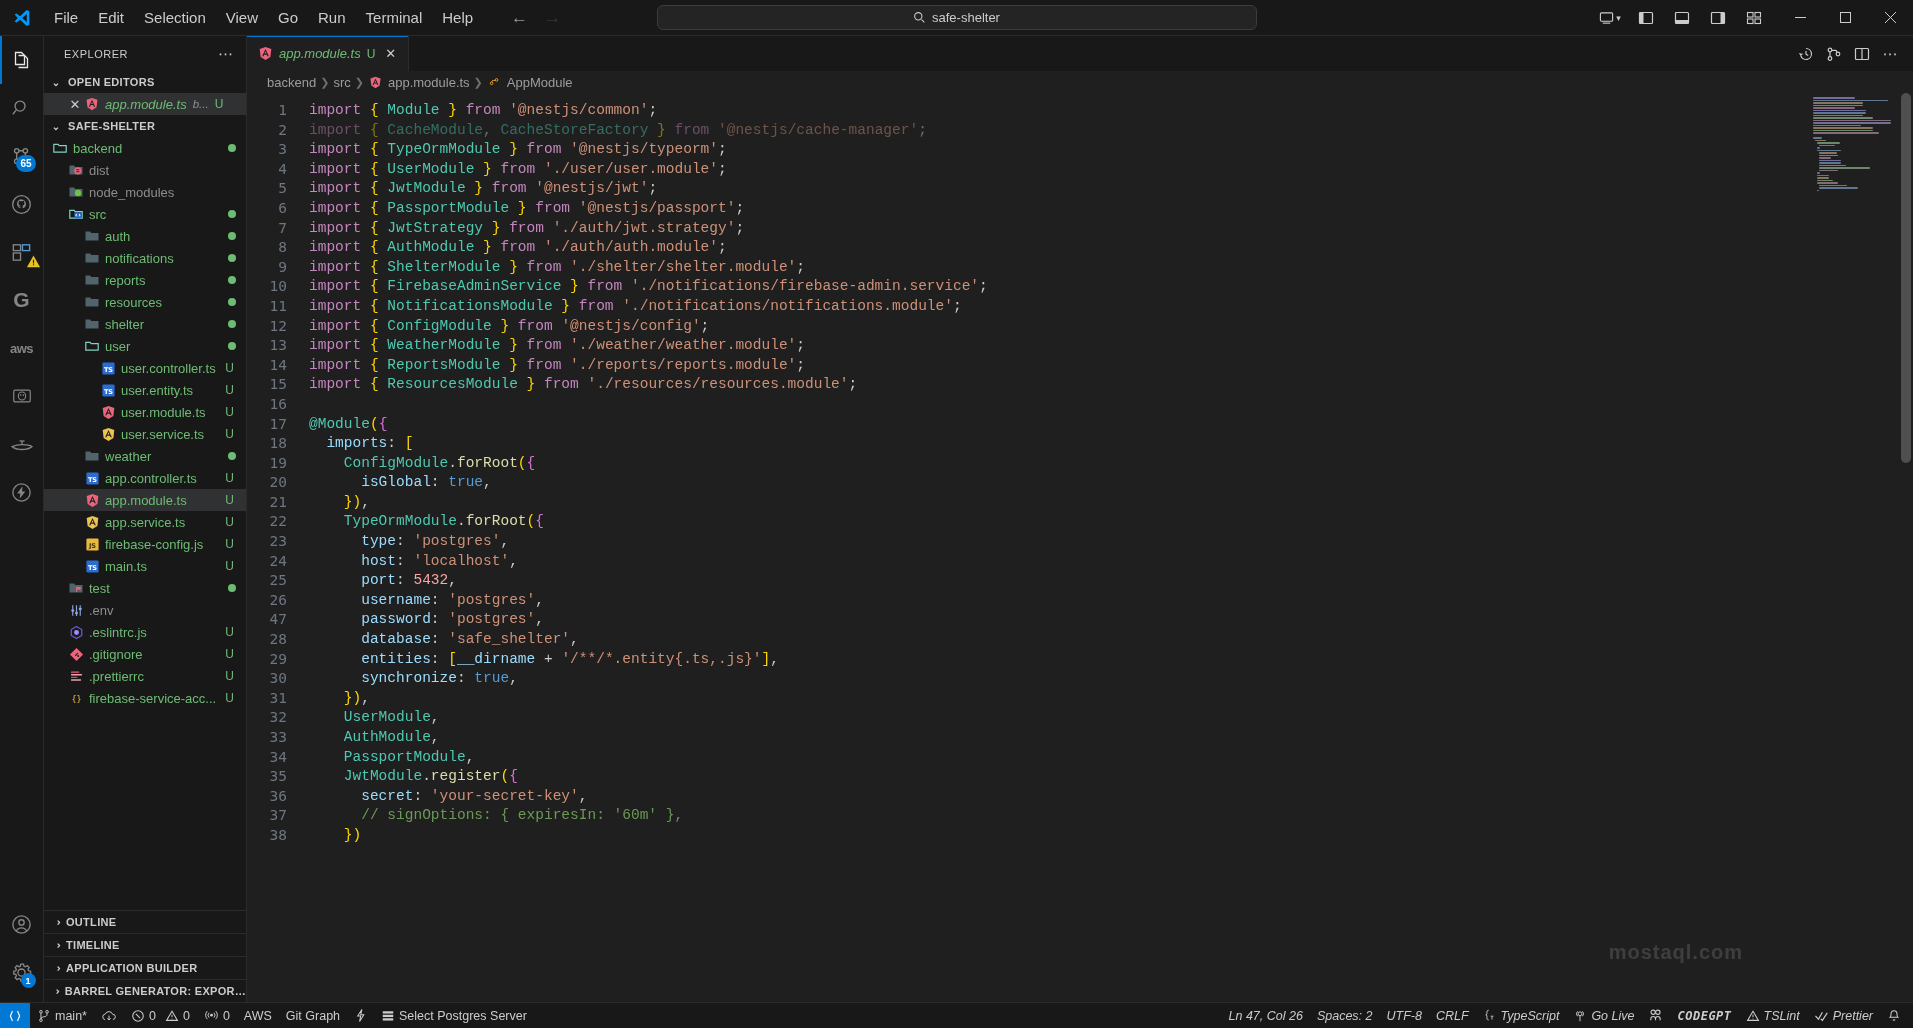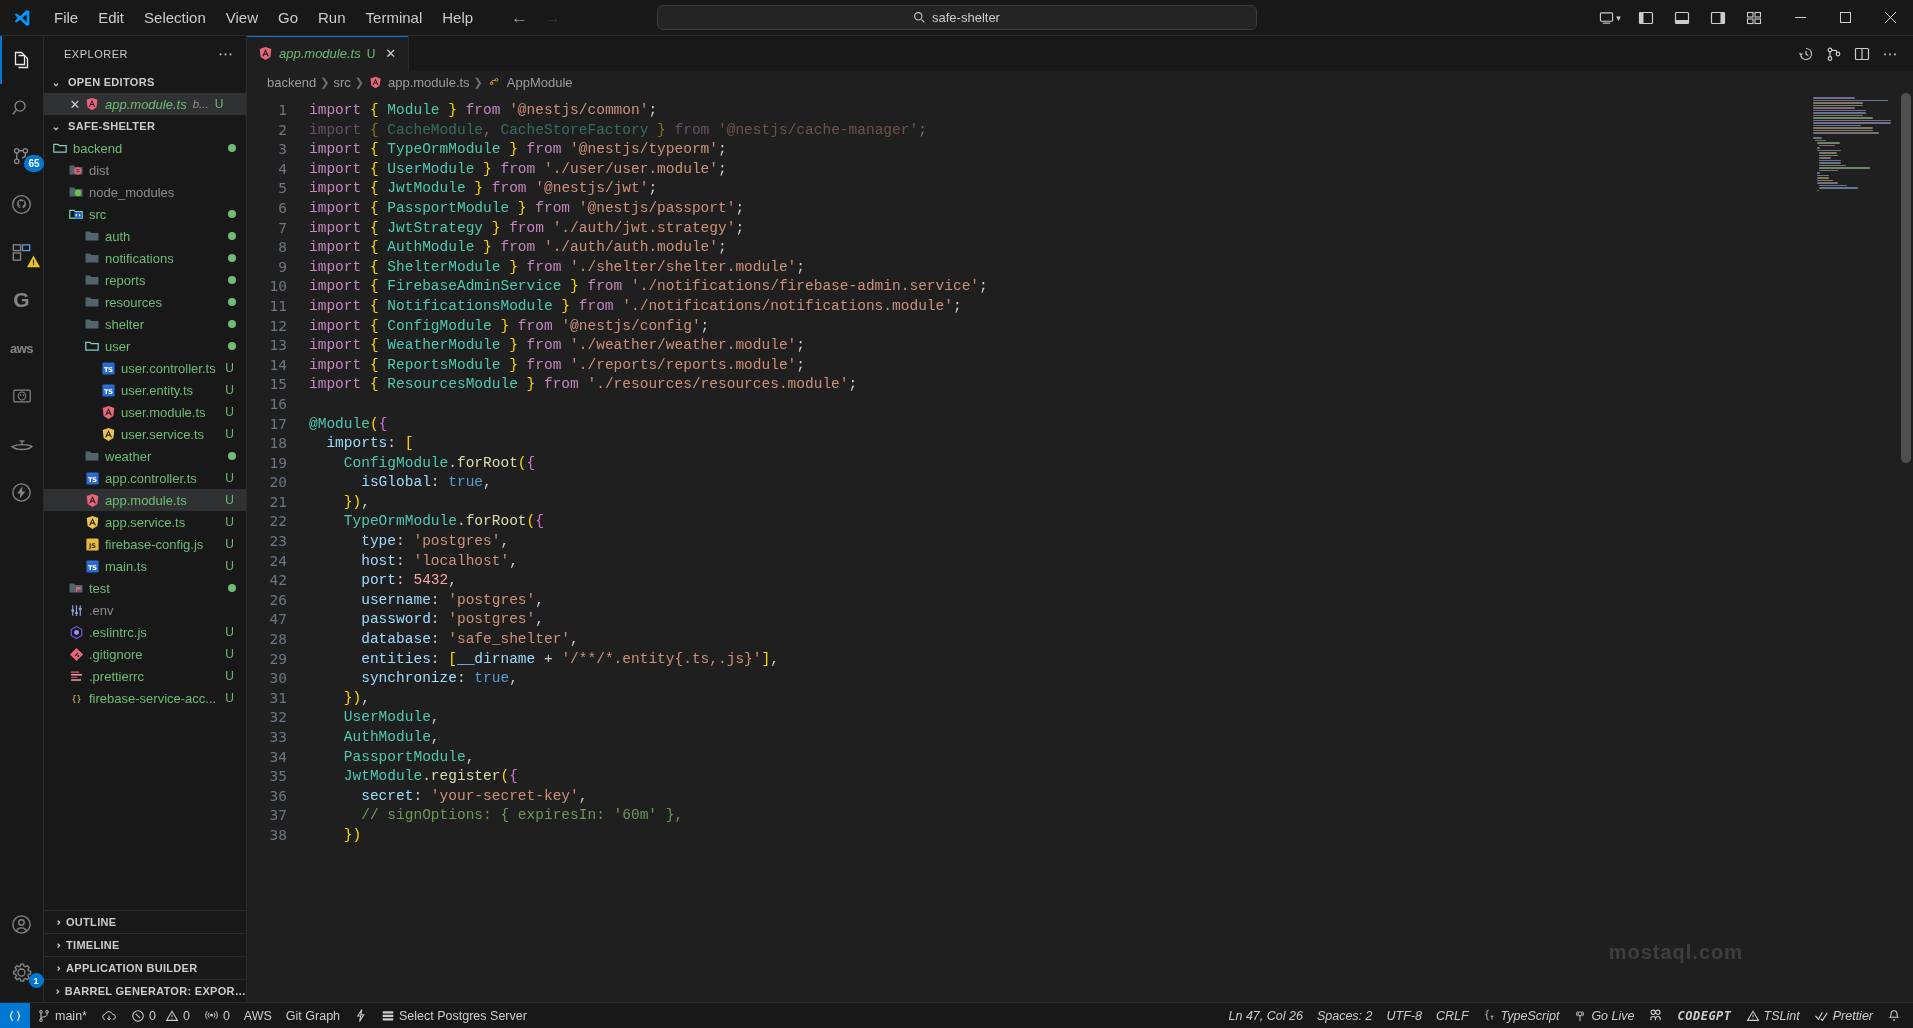--- a/index.html
+++ b/index.html
@@ -52,21 +52,21 @@
   }
   .act-item {
     width: 44px; height: 48px; display: flex; align-items: center; justify-content: center;
     position: relative; color: #868686; cursor: default;
   }
   .act-item.active { color: #e7e7e7; }
   .act-item.active::before {
     content: ""; position: absolute; left: 0; top: 0; bottom: 0; width: 2px; background: #0078d4;
   }
   .act-badge {
-    position: absolute; right: 0; bottom: 8px; min-width: 17px; height: 17px;
+    position: absolute; right: 8px; bottom: 8px; min-width: 17px; height: 17px;
     background: #0078d4; color: #fff; border-radius: 9px; font-size: 10px;
     display: flex; align-items: center; justify-content: center; padding: 0 4px; font-weight: 600;
   }
   .act-badge.small { min-width: 15px; height: 15px; font-size: 9px; }
   .act-spacer { flex: 1; }
 
   
   .sidebar {
     width: 203px; min-width: 203px; background: #181818; display: flex; flex-direction: column;
     border-right: 1px solid #2b2b2b; overflow: hidden;
@@ -774,21 +774,21 @@
             <div class="ln">15</div>
             <div class="ln">16</div>
             <div class="ln">17</div>
             <div class="ln">18</div>
             <div class="ln">19</div>
             <div class="ln">20</div>
             <div class="ln">21</div>
             <div class="ln">22</div>
             <div class="ln">23</div>
             <div class="ln">24</div>
-            <div class="ln">42</div>
+            <div class="ln">25</div>
             <div class="ln">26</div>
             <div class="ln">47</div>
             <div class="ln">28</div>
             <div class="ln">29</div>
             <div class="ln">30</div>
             <div class="ln">31</div>
             <div class="ln">32</div>
             <div class="ln">33</div>
             <div class="ln">34</div>
             <div class="ln">35</div>

